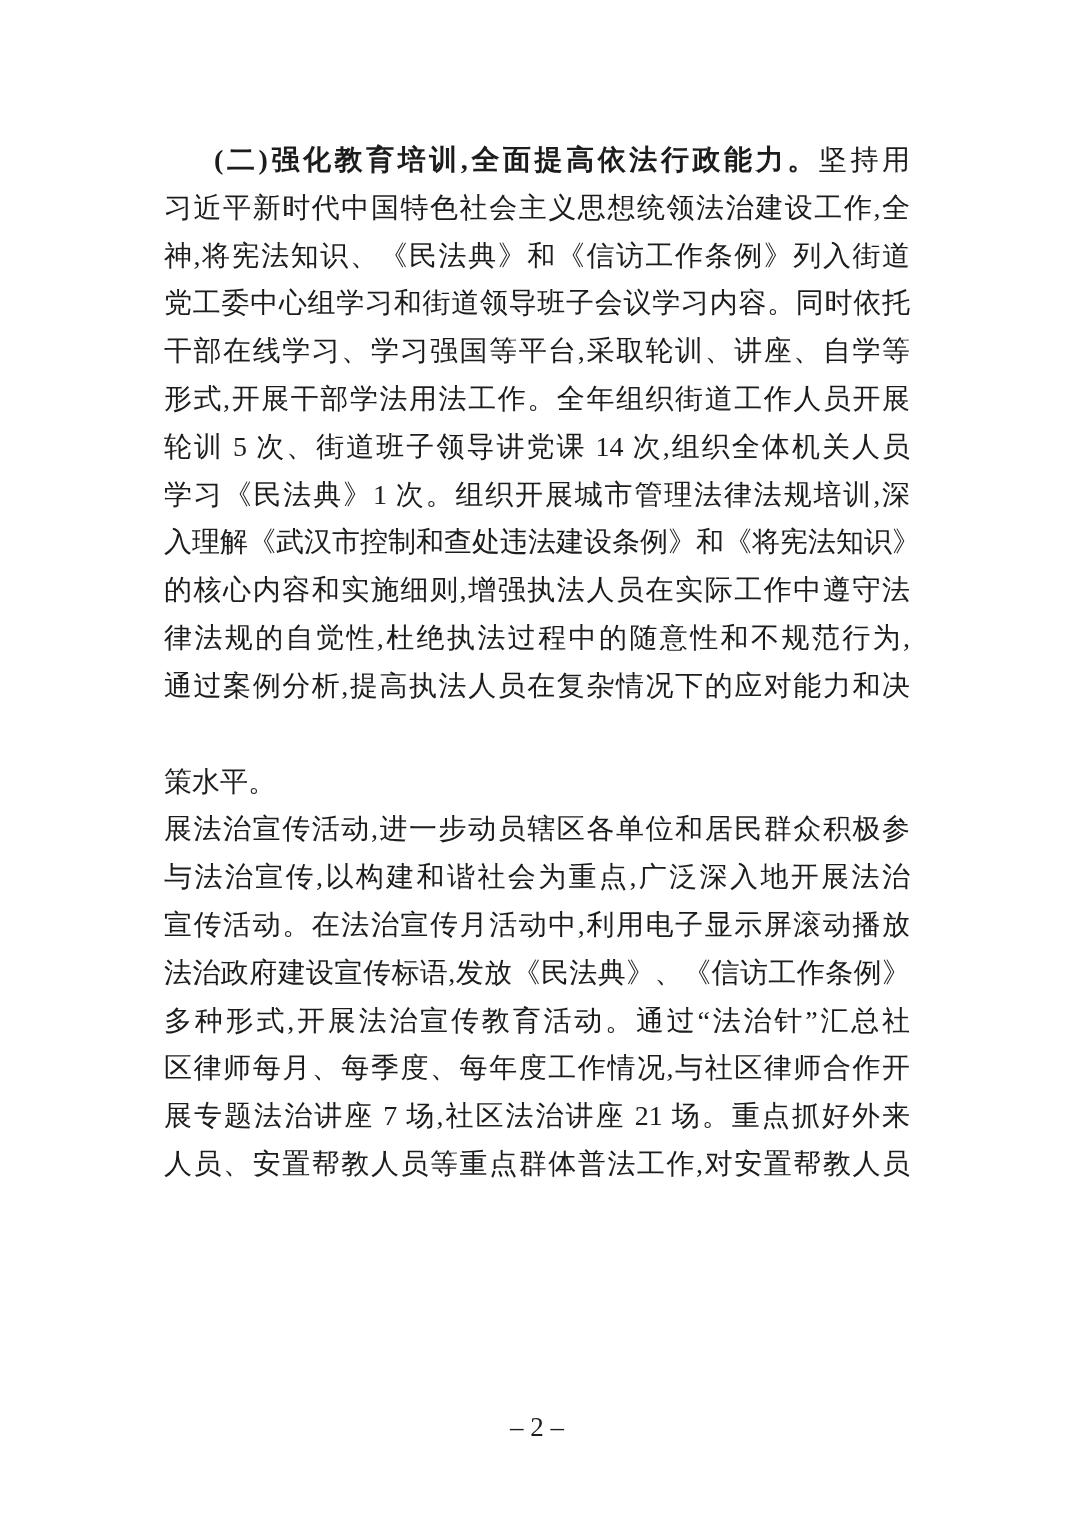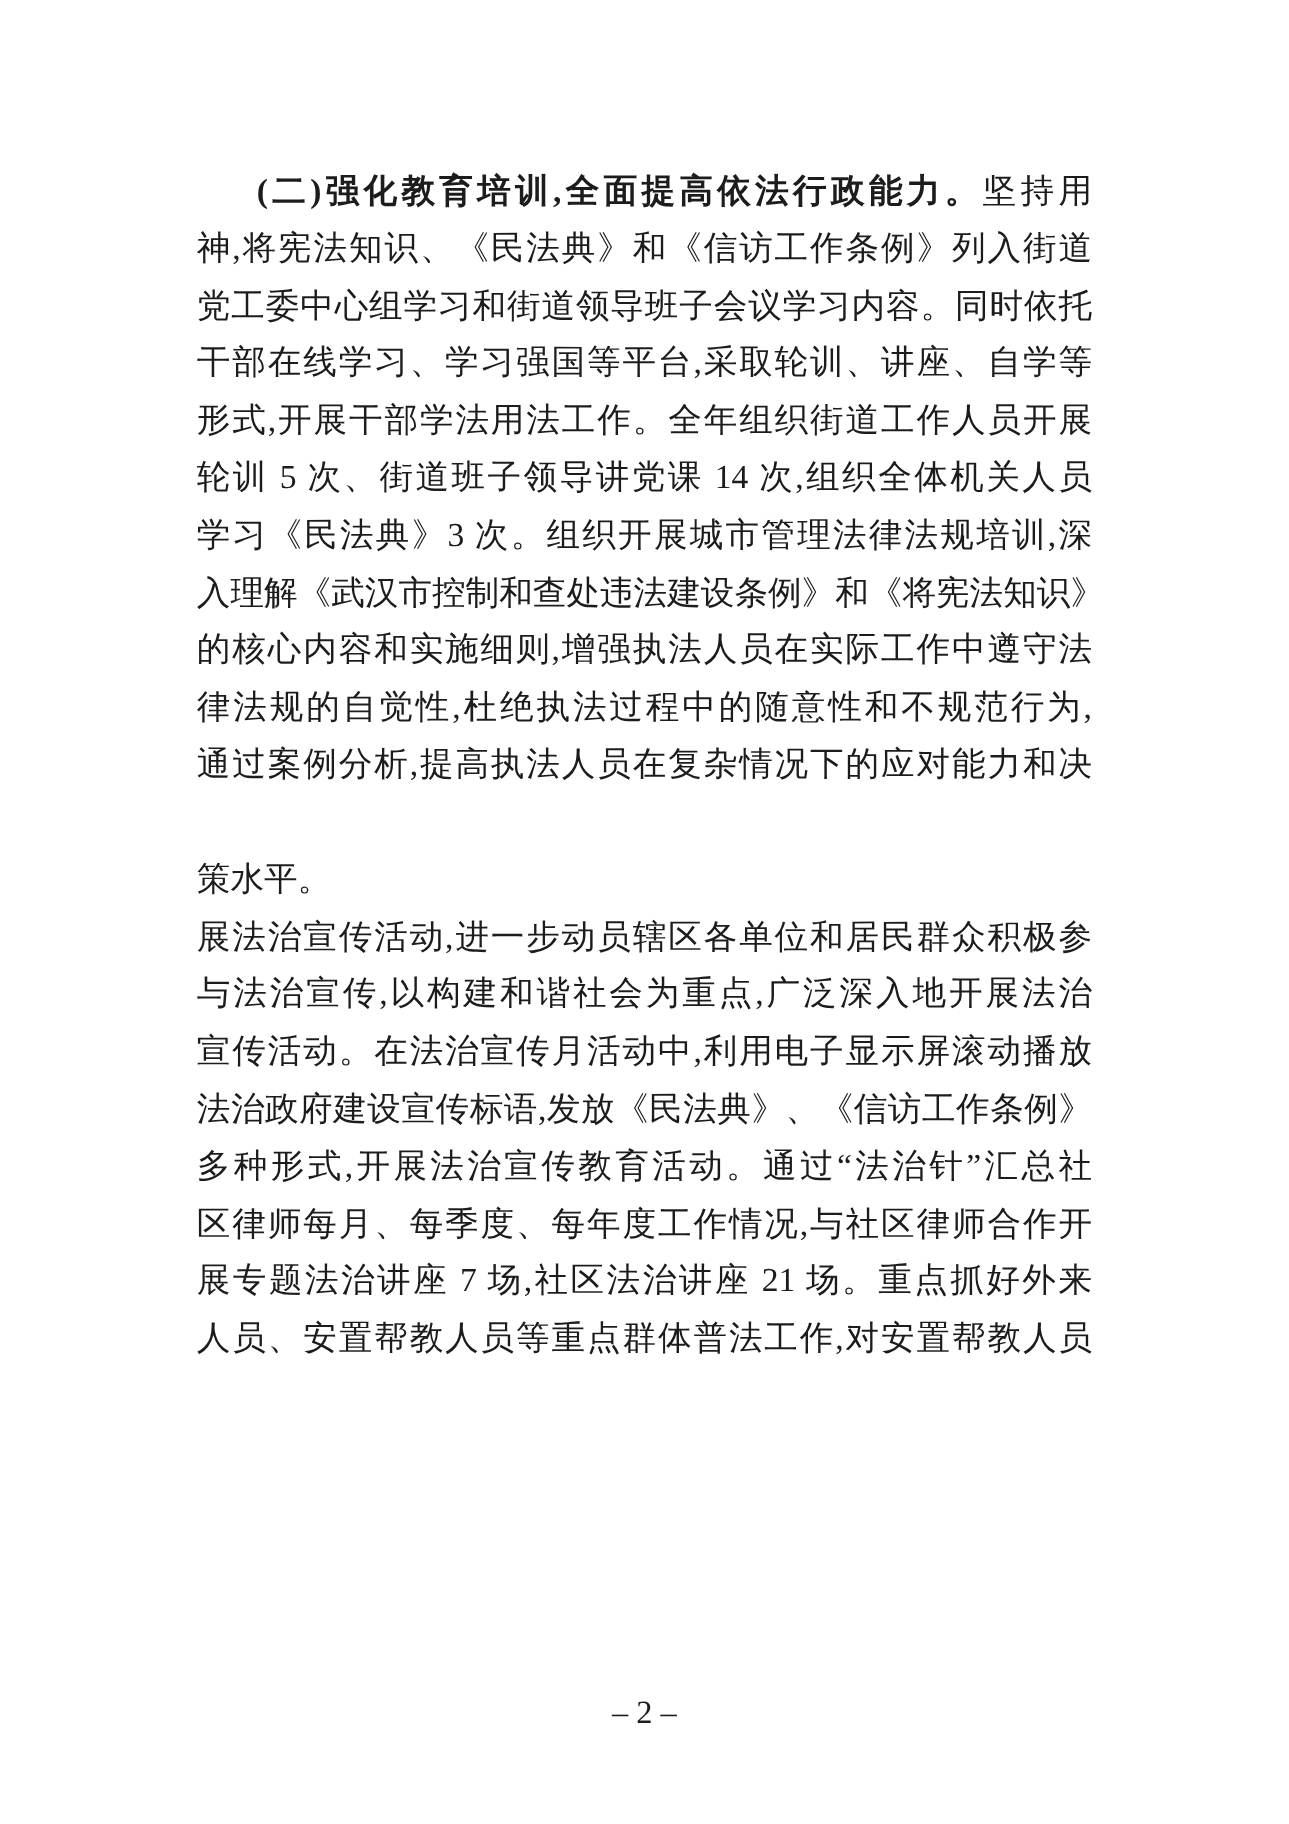--- a/index.html
+++ b/index.html
@@ -43,26 +43,27 @@
     color: #1c1c1c;
   }
 </style>
 </head>
 <body>
 
 <div class="page">
   <div class="content">
 
     <div class="line indent"><span class="bold">(二)强化教育培训,全面提高依法行政能力。</span><span>坚持用</span></div>
+    <div class="line">习近平新时代中国特色社会主义思想统领法治建设工作,全</div>
     <div class="line">神,将宪法知识、《民法典》和《信访工作条例》列入街道</div>
     <div class="line">党工委中心组学习和街道领导班子会议学习内容。同时依托</div>
     <div class="line">干部在线学习、学习强国等平台,采取轮训、讲座、自学等</div>
     <div class="line">形式,开展干部学法用法工作。全年组织街道工作人员开展</div>
     <div class="line">轮训 5 次、街道班子领导讲党课 14 次,组织全体机关人员</div>
-    <div class="line">学习《民法典》3 次。组织开展城市管理法律法规培训,深</div>
+    <div class="line">学习《民法典》1 次。组织开展城市管理法律法规培训,深</div>
     <div class="line">入理解《武汉市控制和查处违法建设条例》和《将宪法知识》</div>
     <div class="line">的核心内容和实施细则,增强执法人员在实际工作中遵守法</div>
     <div class="line">律法规的自觉性,杜绝执法过程中的随意性和不规范行为,</div>
     <div class="line">通过案例分析,提高执法人员在复杂情况下的应对能力和决</div>
     <div class="line para-end">策水平。</div>
 
     <div class="line">展法治宣传活动,进一步动员辖区各单位和居民群众积极参</div>
     <div class="line">与法治宣传,以构建和谐社会为重点,广泛深入地开展法治</div>
     <div class="line">宣传活动。在法治宣传月活动中,利用电子显示屏滚动播放</div>
     <div class="line">法治政府建设宣传标语,发放《民法典》、《信访工作条例》</div>

